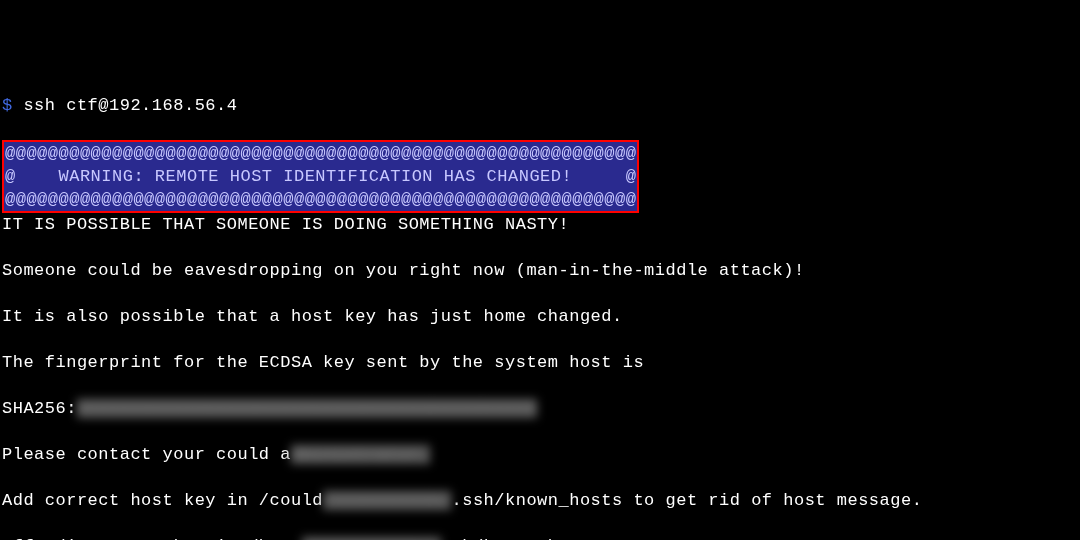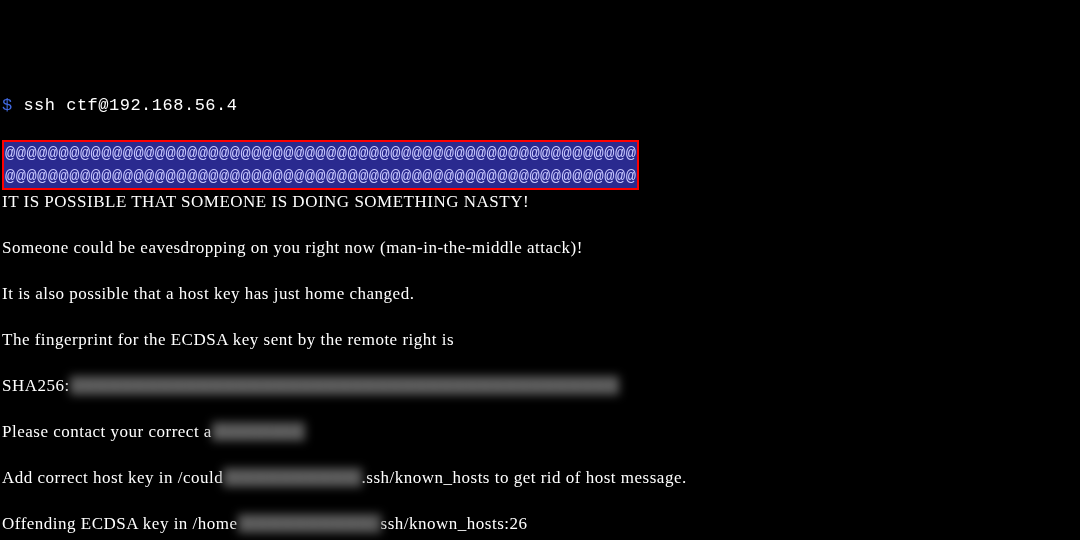--- a/index.html
+++ b/index.html
@@ -20,41 +20,41 @@
   .cmd { color: #ffffff; }
   .warn-box {
     background: #2a2a8f;
     color: #c8c8ff;
     border: 2px solid #ff0000;
     display: inline-block;
     padding: 0 1px;
   }
   .warn-at { color: #c8c8ff; }
   .warn-text { color: #c8c8ff; }
-  .body-text { color: #ffffff; font-family: Liberation Serif, serif; }
+  .body-text { color: #ffffff; }
   .blur {
     filter: blur(5px);
     background: #555;
     color: #777;
   }
   .line { display: block; }
 </style>
 </head>
 <body>
 
 
 
 <span class="line"><span class="prompt-dollar">$</span> <span class="cmd">ssh ctf@192.168.56.4</span></span>
-<span class="warn-box"><span class="line"><span class="warn-at">@@@@@@@@@@@@@@@@@@@@@@@@@@@@@@@@@@@@@@@@@@@@@@@@@@@@@@@@@@@</span></span><span class="line"><span class="warn-at">@@@@@@@@@@@@@@@@@@@@@@@@@@@@@@@@@@@@@@@@@@@@@@@@@@@@@@@@@@@</span></span></span>
+<span class="warn-box"><span class="line"><span class="warn-at">@@@@@@@@@@@@@@@@@@@@@@@@@@@@@@@@@@@@@@@@@@@@@@@@@@@@@@@@@@@</span></span><span class="line"><span class="warn-text">@    WARNING: REMOTE HOST IDENTIFICATION HAS CHANGED!     @</span></span><span class="line"><span class="warn-at">@@@@@@@@@@@@@@@@@@@@@@@@@@@@@@@@@@@@@@@@@@@@@@@@@@@@@@@@@@@</span></span></span>
 <span class="line body-text">IT IS POSSIBLE THAT SOMEONE IS DOING SOMETHING NASTY!</span>
 <span class="line body-text">Someone could be eavesdropping on you right now (man-in-the-middle attack)!</span>
 <span class="line body-text">It is also possible that a host key has just home changed.</span>
-<span class="line body-text">The fingerprint for the ECDSA key sent by the remote right is</span>
+<span class="line body-text">The fingerprint for the ECDSA key sent by the system host is</span>
 <span class="line body-text"><span>SHA256:</span><span class="blur">XXXXXXXXXXXXXXXXXXXXXXXXXXXXXXXXXXXXXXXXXXX</span></span>
-<span class="line body-text"><span>Please contact your correct a</span><span class="blur">dministrator.</span></span>
+<span class="line body-text"><span>Please contact your could a</span><span class="blur">dministrator.</span></span>
 <span class="line body-text"><span>Add correct host key in /could</span><span class="blur">/XXXXXXXXXX/</span><span>.ssh/known_hosts to get rid of host message.</span></span>
 <span class="line body-text"><span>Offending ECDSA key in /home</span><span class="blur">/XXXXXXXXXX/.</span><span>ssh/known_hosts:26</span></span>
 
 
 
 
 
 
 
 

